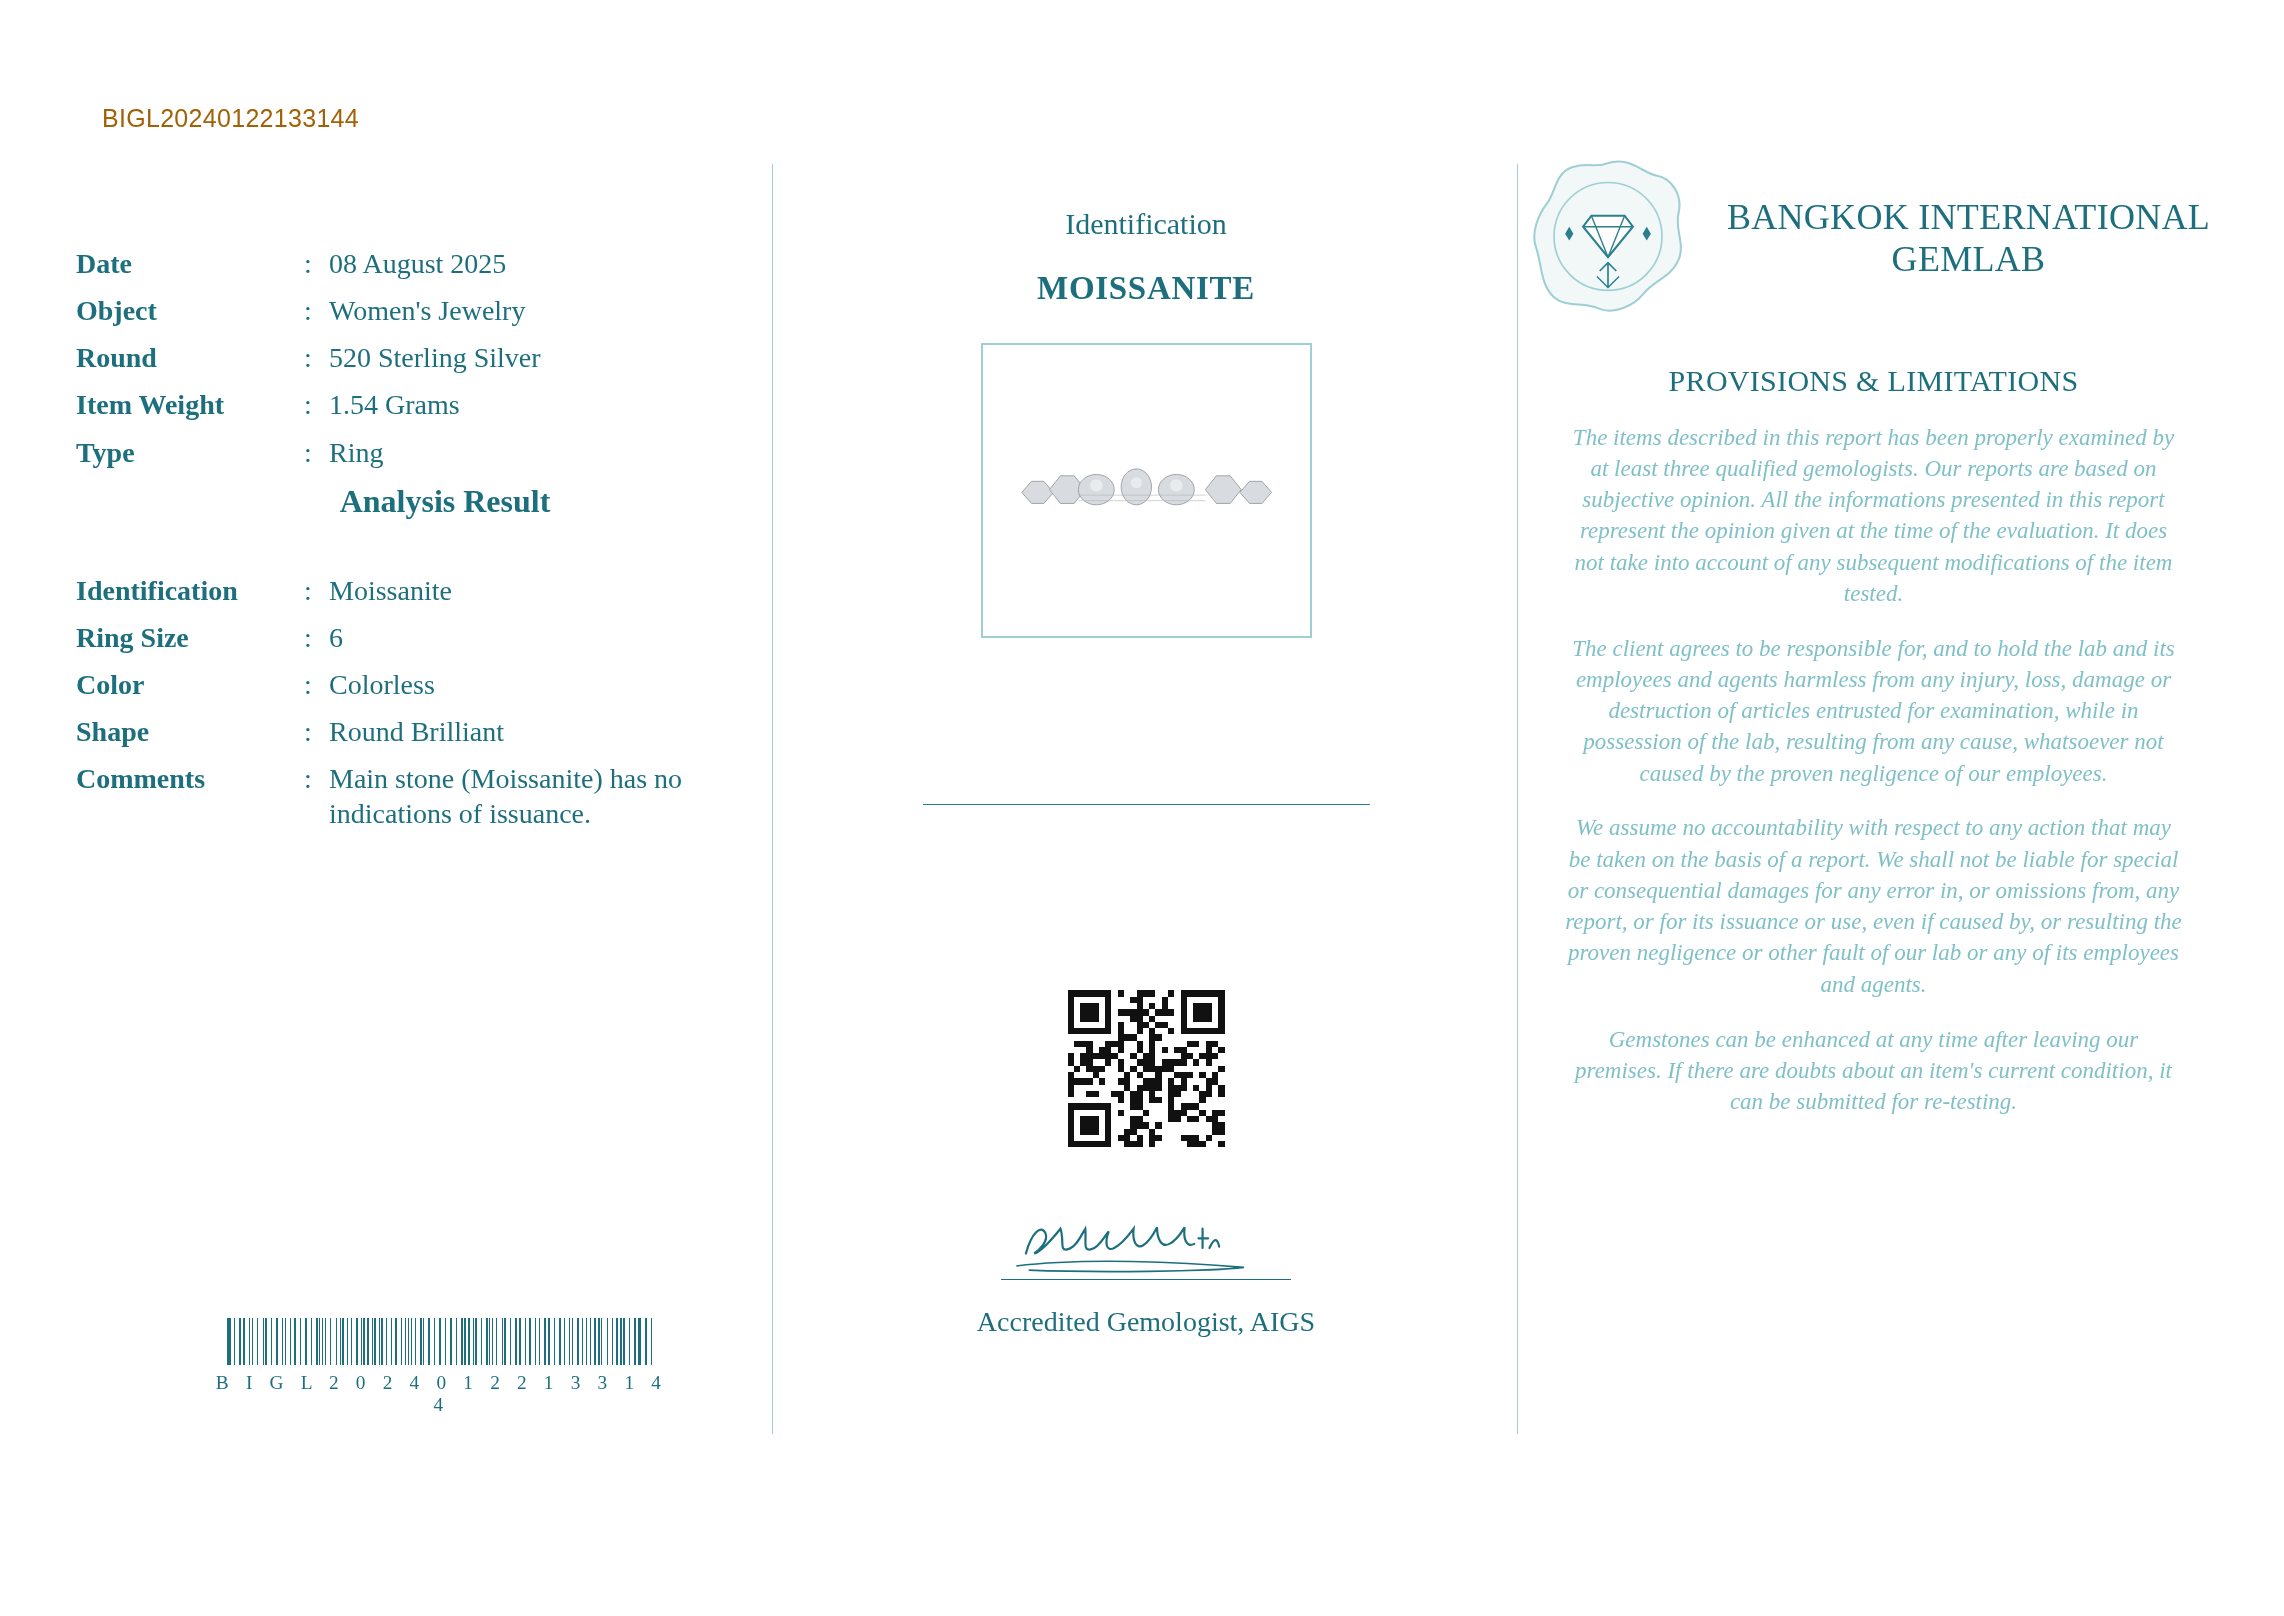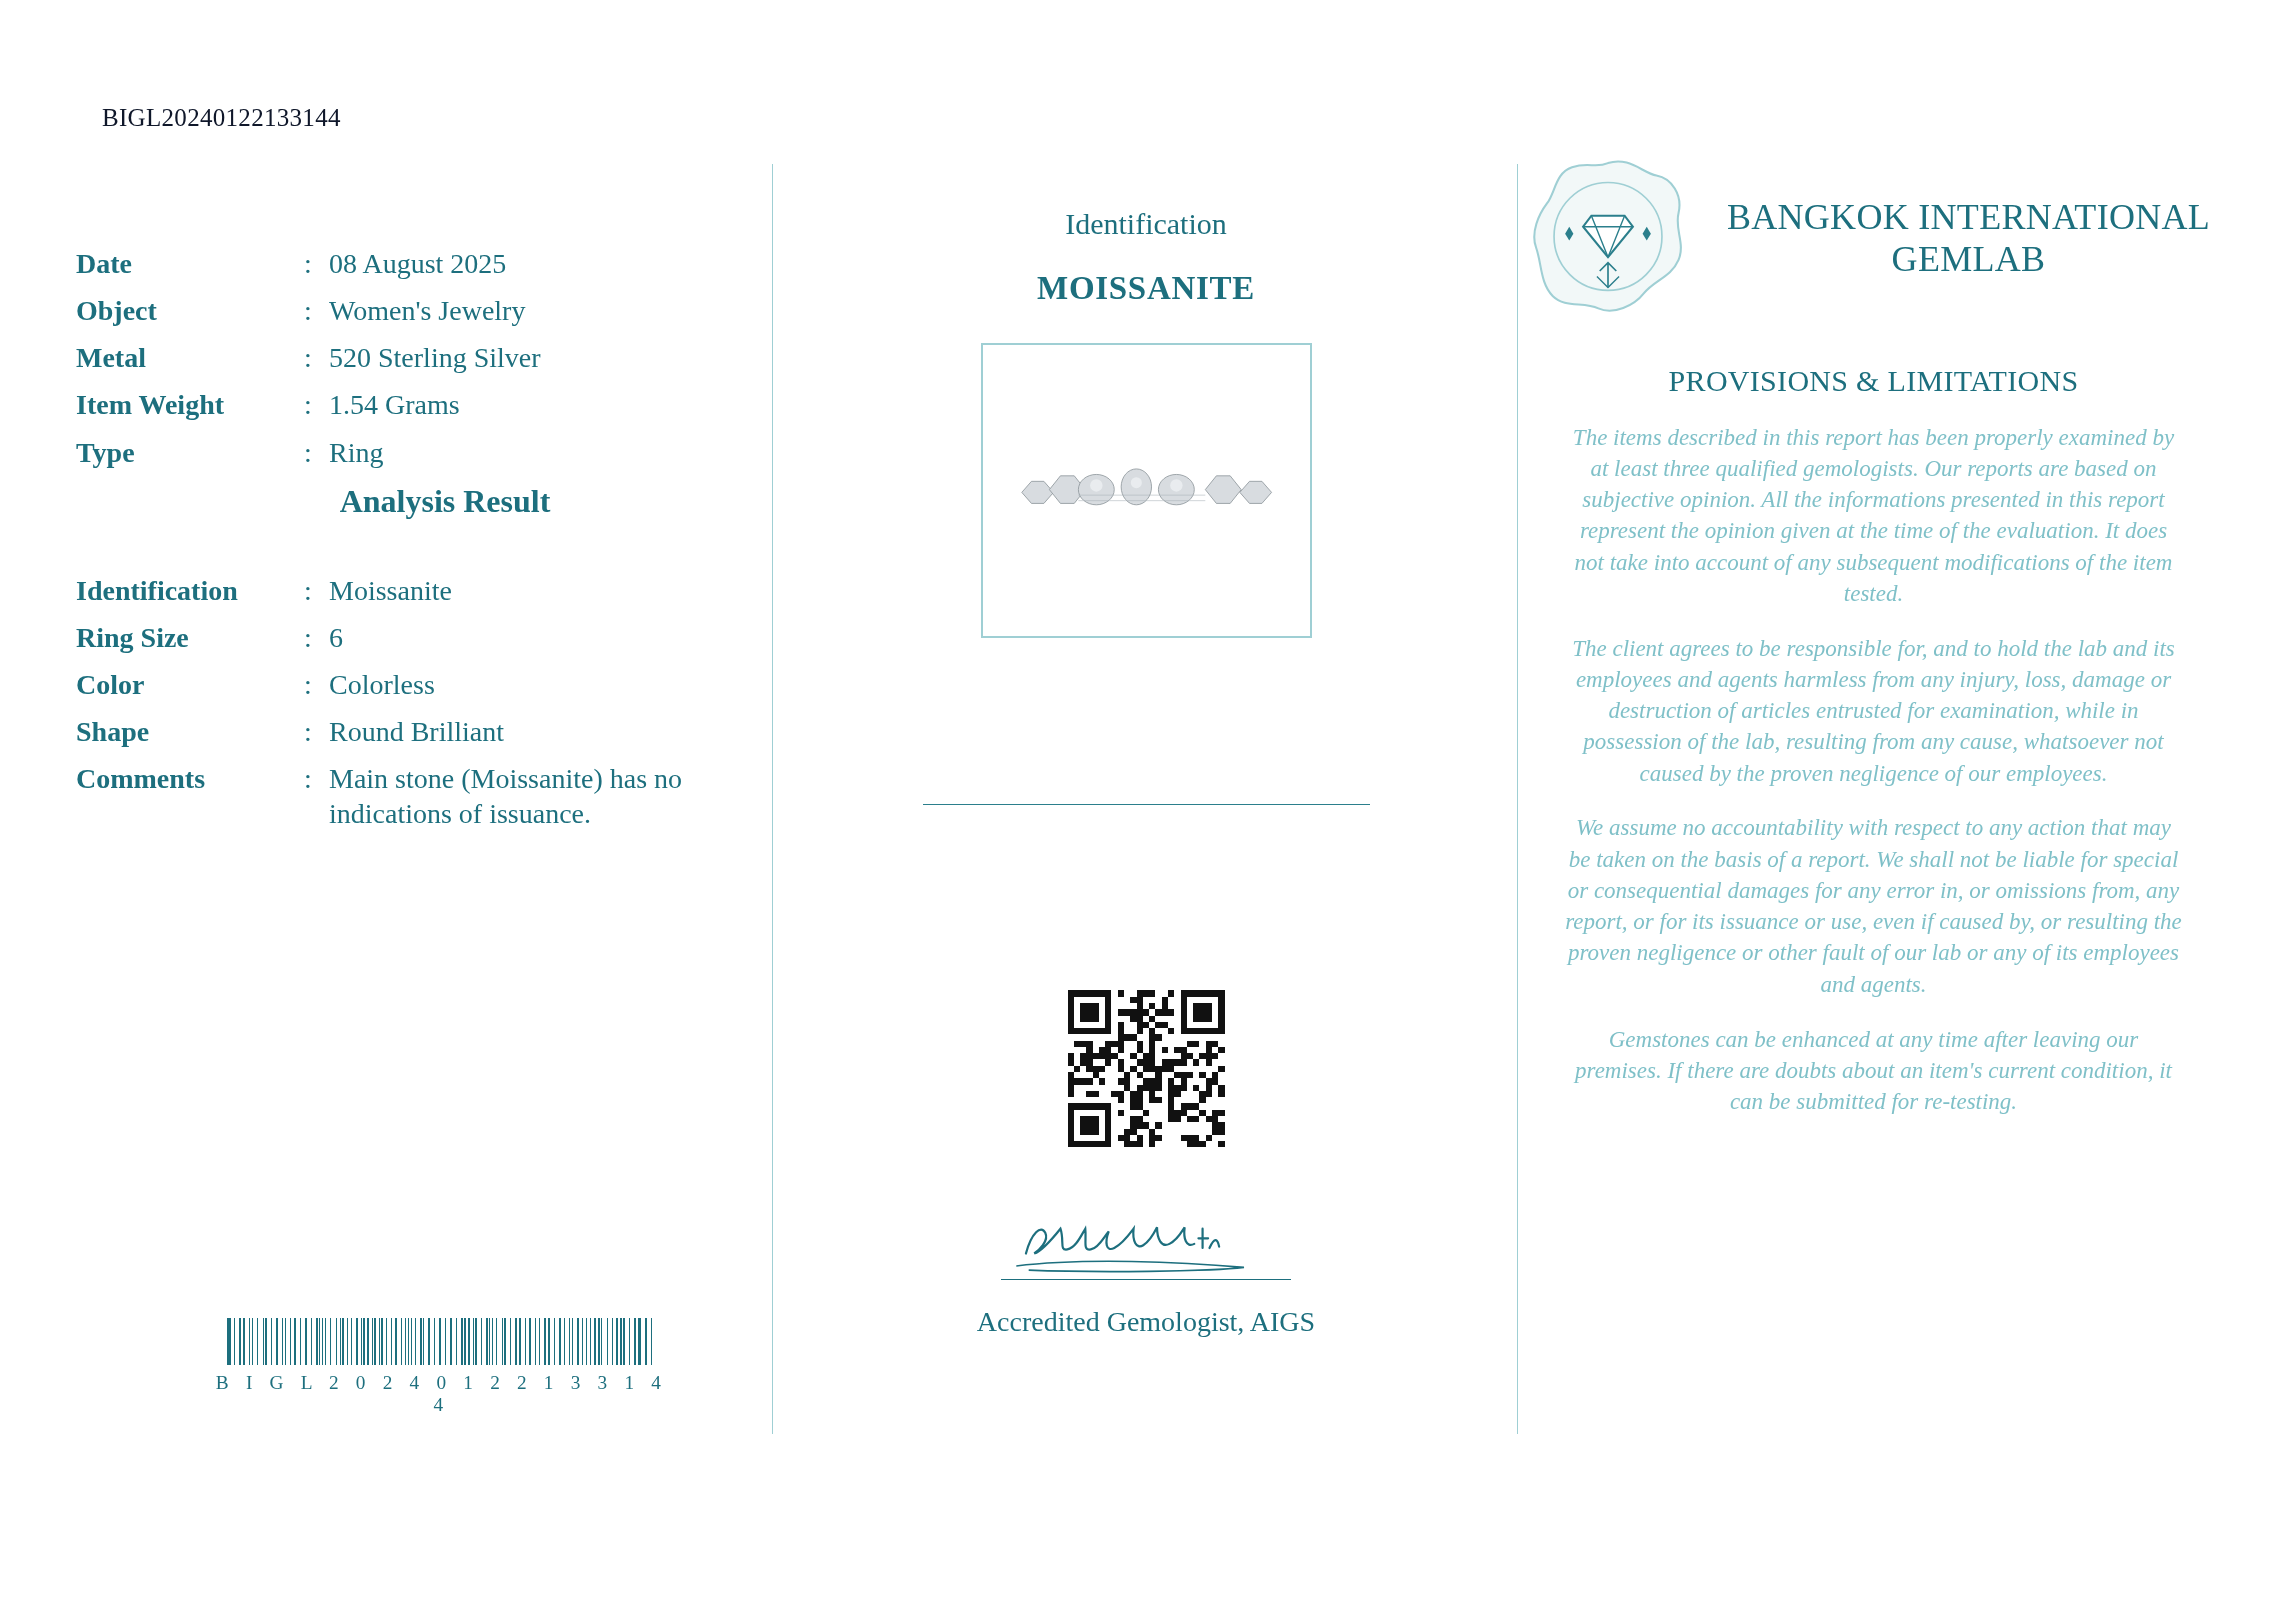--- a/index.html
+++ b/index.html
@@ -22,22 +22,22 @@
     height: 1617px;
   }
 
   
   .report-no {
     position: absolute;
     left: 102px;
     top: 104px;
     font-size: 25px;
     letter-spacing: 0.3px;
-    color: #0f172a;
-    font-family: Liberation Serif, serif;
+    color: #a16207;
+    font-family: Liberation Sans, sans-serif;
   }
 
   
   .divider {
     position: absolute;
     top: 164px;
     width: 1.4px;
     height: 1270px;
     background: #9fcfd4;
   }
@@ -248,21 +248,21 @@
         <div class="field-label">Date</div>
         <div class="field-colon">:</div>
         <div class="field-value">08 August 2025</div>
       </div>
       <div class="field-row">
         <div class="field-label">Object</div>
         <div class="field-colon">:</div>
         <div class="field-value">Women's Jewelry</div>
       </div>
       <div class="field-row">
-        <div class="field-label">Metal</div>
+        <div class="field-label">Round</div>
         <div class="field-colon">:</div>
         <div class="field-value">520 Sterling Silver</div>
       </div>
       <div class="field-row">
         <div class="field-label">Item Weight</div>
         <div class="field-colon">:</div>
         <div class="field-value">1.54 Grams</div>
       </div>
       <div class="field-row">
         <div class="field-label">Type</div>

